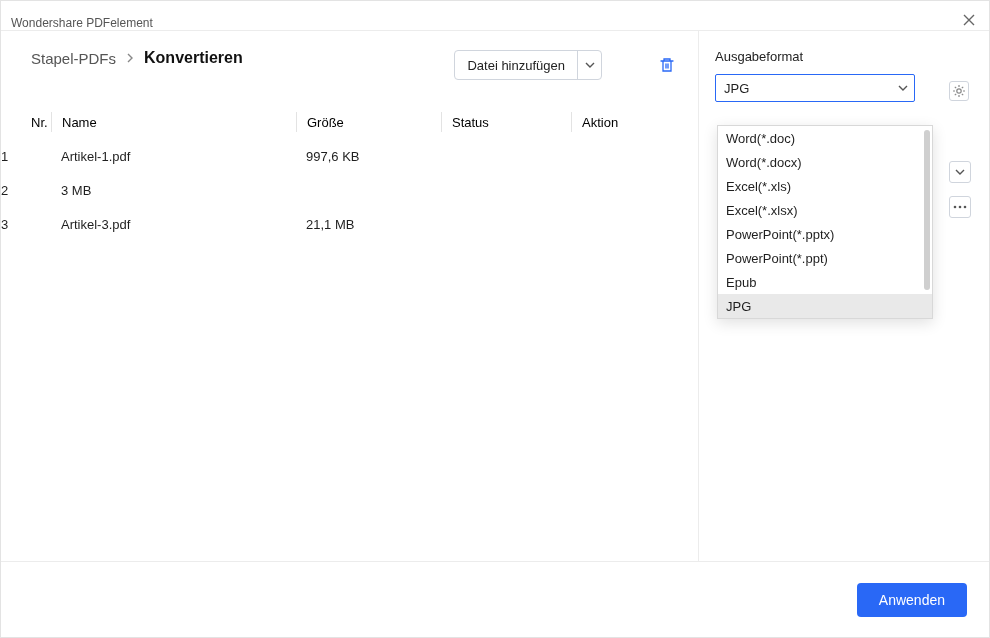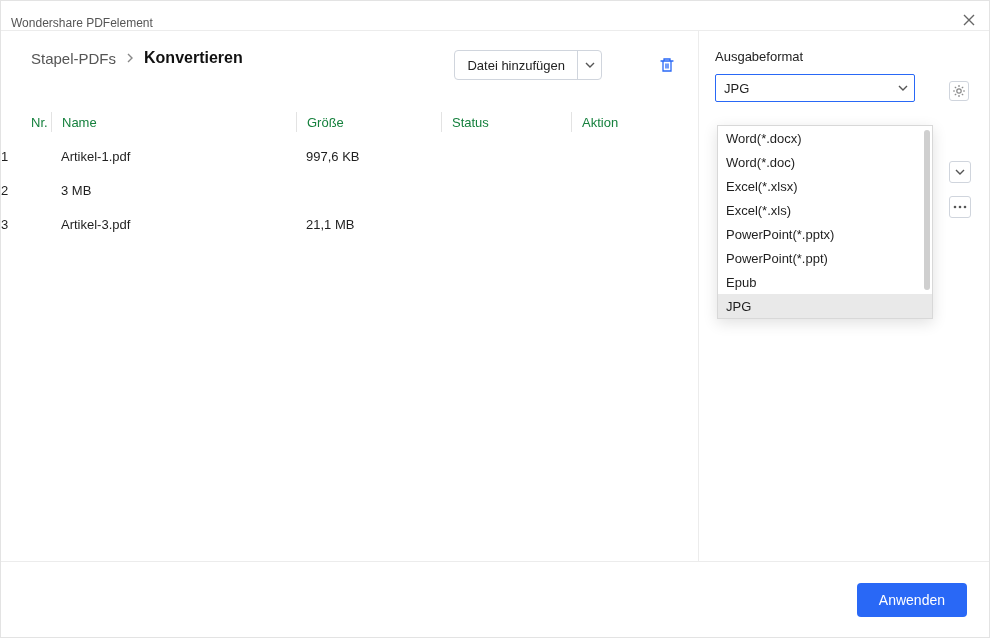--- a/index.html
+++ b/index.html
@@ -14,21 +14,21 @@
   .breadcrumbs { display: flex; align-items: center; gap: 10px; padding: 0 0 14px 30px; font-size: 15px; }
   .breadcrumbs .prev { color: #555; }
   .breadcrumbs .sep { color: #888; }
   .breadcrumbs .cur { font-weight: 700; color: #111; font-size: 16px; }
   .addbtn { display: flex; align-items: center; border: 1px solid #d0d5dd; border-radius: 4px; height: 30px; overflow: hidden; }
   .addbtn .lbl { padding: 0 12px; font-size: 13px; color: #222; }
   .addbtn .caret { width: 24px; height: 100%; border-left: 1px solid #d0d5dd; display: flex; align-items: center; justify-content: center; color: #555; }
   .trash { margin-left: 14px; width: 22px; height: 22px; display: flex; align-items: center; justify-content: center; color: #2968f6; cursor: pointer; }
   .table { margin-top: 10px; width: 100%; }
   .thead, .trow { display: flex; align-items: center; height: 34px; font-size: 13px; }
-  .thead { color: #15803d; align-items: center; }
+  .thead { color: #000000; align-items: center; }
   .col-nr   { width: 50px; padding-left: 30px; }
   .col-name { width: 245px; }
   .col-size { width: 145px; }
   .col-stat { width: 130px; }
   .col-act  { flex: 1; }
   .thead .cell + .cell { border-left: 1px solid #e3e3e3; padding-left: 10px; }
   .thead .cell { height: 20px; display: flex; align-items: center; }
   .trow .cell { padding-left: 0; }
   .trow .col-name, .trow .col-size, .trow .col-stat, .trow .col-act { padding-left: 10px; }
   .right .heading { font-size: 13px; color: #222; margin-bottom: 10px; }
@@ -145,24 +145,24 @@
       <div class="extra-btn extra-2" style="top:165px;">
         <svg width="14" height="4" viewBox="0 0 14 4">
             <circle cx="2" cy="2" r="1.3" fill="#555"></circle>
             <circle cx="7" cy="2" r="1.3" fill="#555"></circle>
             <circle cx="12" cy="2" r="1.3" fill="#555"></circle>
           </svg>
       </div>
     </div>
 
     <div class="dropdown">
+      <div class="opt">Word(*.doc)</div>
       <div class="opt">Word(*.docx)</div>
-      <div class="opt">Word(*.doc)</div>
+      <div class="opt">Excel(*.xls)</div>
       <div class="opt">Excel(*.xlsx)</div>
-      <div class="opt">Excel(*.xls)</div>
       <div class="opt">PowerPoint(*.pptx)</div>
       <div class="opt">PowerPoint(*.ppt)</div>
       <div class="opt">Epub</div>
       <div class="opt sel">JPG</div>
       <div class="scrollbar"></div>
     </div>
 
   </div>
 
   <div class="footer">

